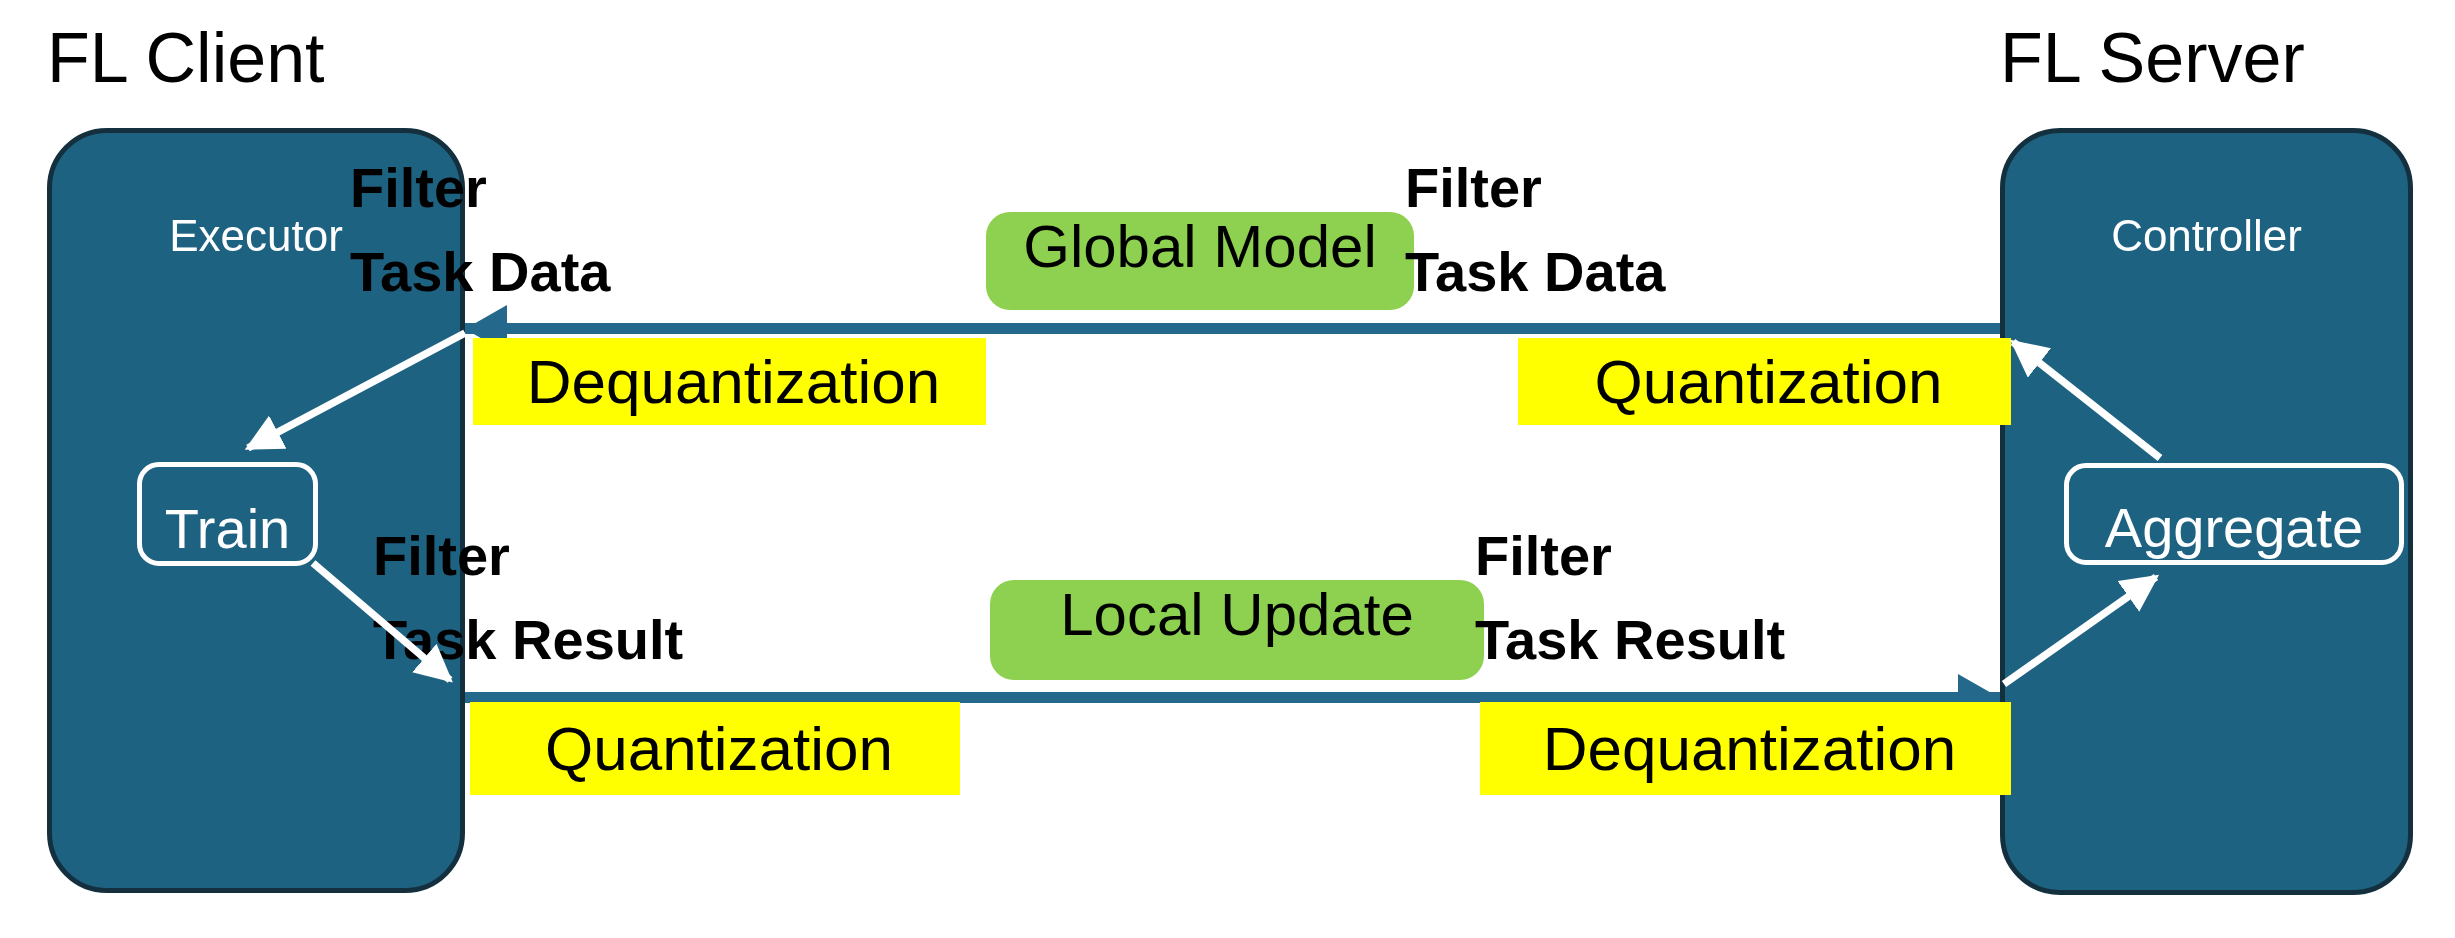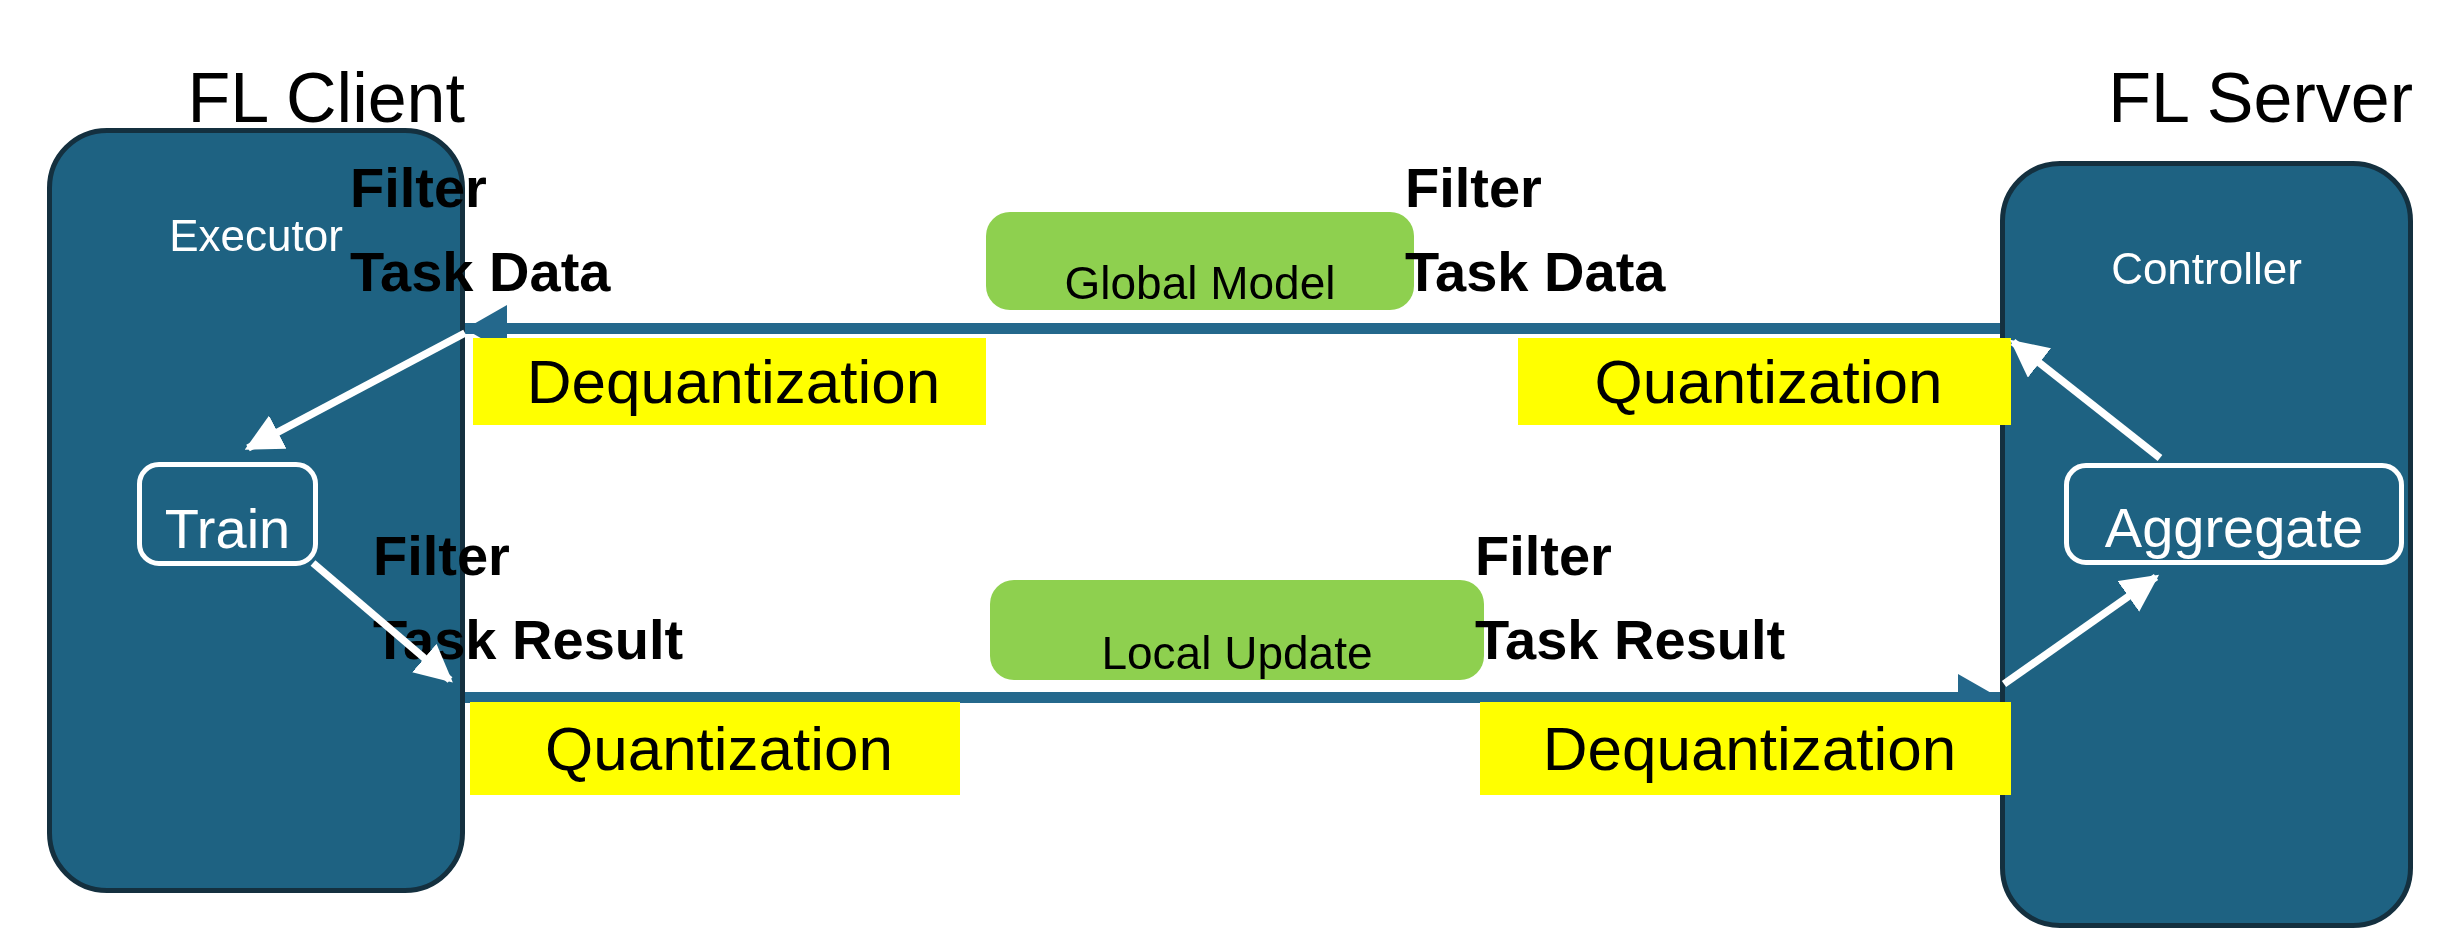--- a/index.html
+++ b/index.html
@@ -11,51 +11,51 @@
     --ink:#000000;
     --paper:#ffffff;
   }
   html,body{margin:0;padding:0;background:var(--paper);}
   .canvas{
     position:relative;width:2455px;height:938px;background:var(--paper);
     font-family:"Liberation Sans","DejaVu Sans",sans-serif;overflow:hidden;
   }
   .title{
     position:absolute;top:18px;font-size:70px;font-weight:500;color:var(--ink);
-    text-align:right;white-space:nowrap;margin-top:40px;
+    text-align:left;white-space:nowrap;
   }
   .title.client{left:47px;width:418px;}
   .title.server{left:2000px;width:413px;}
   .bigbox{
     position:absolute;top:128px;height:765px;background:var(--box-fill);
     border:5px solid var(--box-border);border-radius:60px;box-sizing:border-box;
   }
   .bigbox.client{left:47px;width:418px;}
-  .bigbox.server{left:2000px;width:413px;height:767px;margin-top:33px;}
+  .bigbox.server{left:2000px;width:413px;height:767px;}
   .bigbox .component{
     display:block;margin-top:78px;text-align:center;
     font-size:44px;color:#ffffff;font-weight:400;white-space:nowrap;
   }
   .innerbox{
     position:absolute;border:5px solid #ffffff;border-radius:22px;box-sizing:border-box;
     display:flex;align-items:flex-end;justify-content:center;
     color:#ffffff;font-size:56px;font-weight:400;background:transparent;white-space:nowrap;
   }
   .innerbox.train{left:137px;top:462px;width:181px;height:104px;}
   .innerbox.aggregate{left:2040px;top:463px;width:340px;height:102px;margin-left:24px;}
   .hline{position:absolute;left:465px;width:1535px;height:11px;background:var(--line-teal);}
   .hline.top{top:323px;}
   .hline.bottom{top:692px;}
   .tri{position:absolute;width:0;height:0;border-top:24px solid transparent;border-bottom:24px solid transparent;}
   .tri.left{left:465px;top:305px;border-right:42px solid var(--line-teal);}
   .tri.right{left:1958px;top:674px;border-left:42px solid var(--line-teal);}
   .greenbox{
     position:absolute;background:var(--green);border-radius:24px;
-    display:flex;align-items:flex-end;justify-content:center;
-    font-size:46px;color:var(--ink);font-weight:400;white-space:nowrap;
+    display:flex;align-items:flex-start;justify-content:center;
+    font-size:60px;color:var(--ink);font-weight:400;white-space:nowrap;
   }
   .greenbox.global{left:986px;top:212px;width:428px;height:98px;}
   .greenbox.local{left:990px;top:580px;width:494px;height:100px;}
   .yellowbox{
     position:absolute;background:var(--yellow);
     display:flex;align-items:center;justify-content:center;
     font-size:62px;color:var(--ink);font-weight:400;white-space:nowrap;padding-left:8px;
   }
   .yellowbox.tl{left:473px;top:338px;width:505px;height:87px;}
   .yellowbox.tr{left:1518px;top:338px;width:485px;height:87px;}

